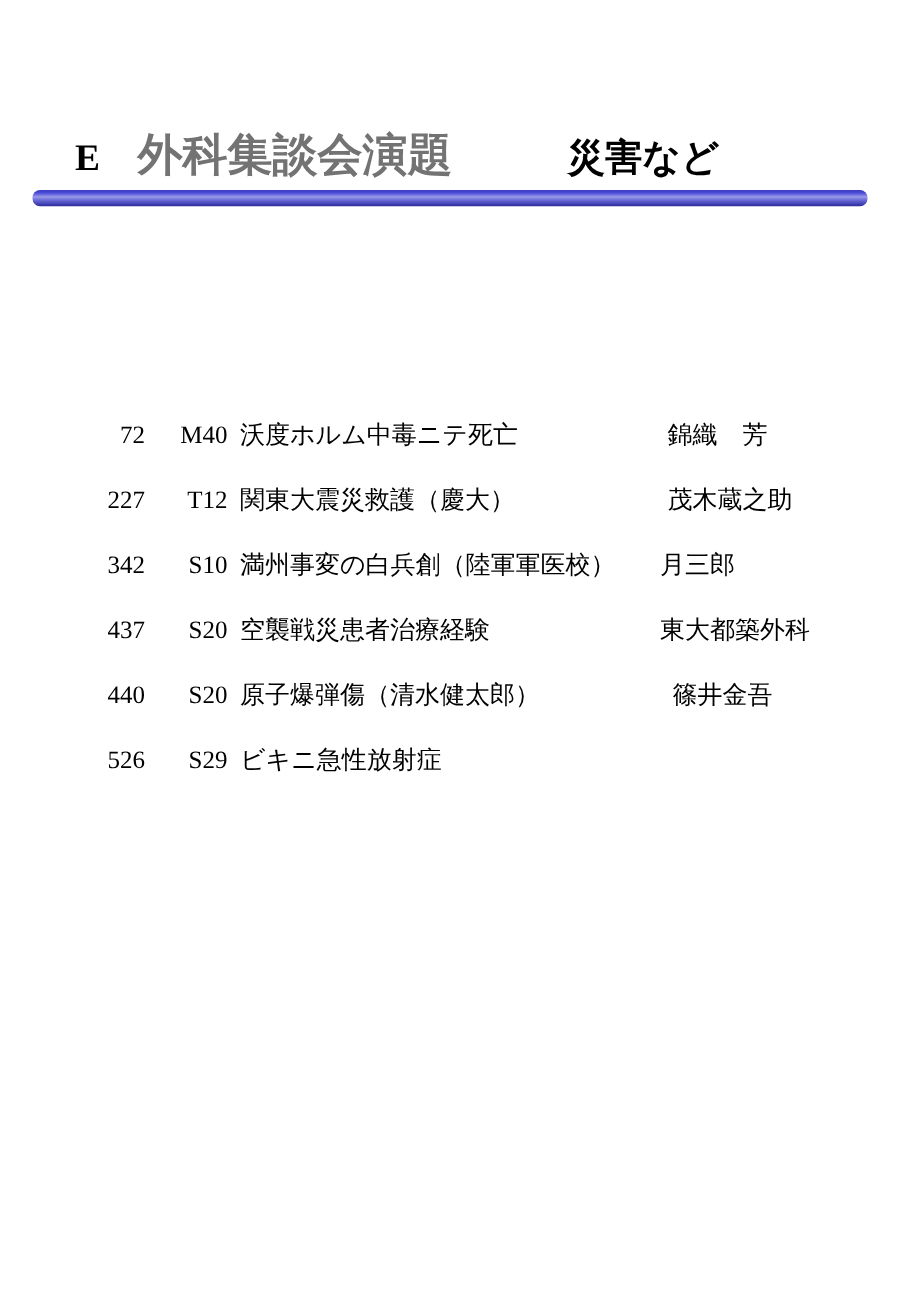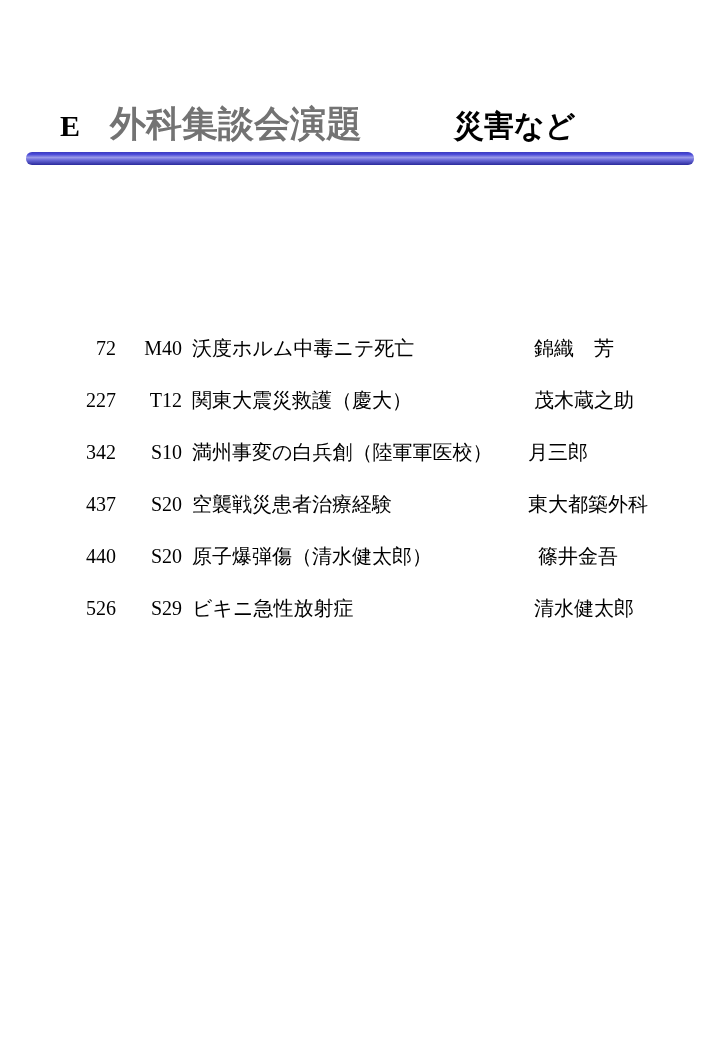--- a/index.html
+++ b/index.html
@@ -144,17 +144,16 @@
       <div class="row">
         <span class="col-num">440</span>
         <span class="col-code">S20</span>
         <span class="col-title">原子爆弾傷（清水健太郎）</span>
         <span class="col-author" style="left: 538px;">篠井金吾</span>
       </div>
       <div class="row">
         <span class="col-num">526</span>
         <span class="col-code">S29</span>
         <span class="col-title">ビキニ急性放射症</span>
-        <span class="col-author" style="left: 534px;">清水健太郎</span>
       </div>
     </div>
 
 </div>
 
 </body></html>

